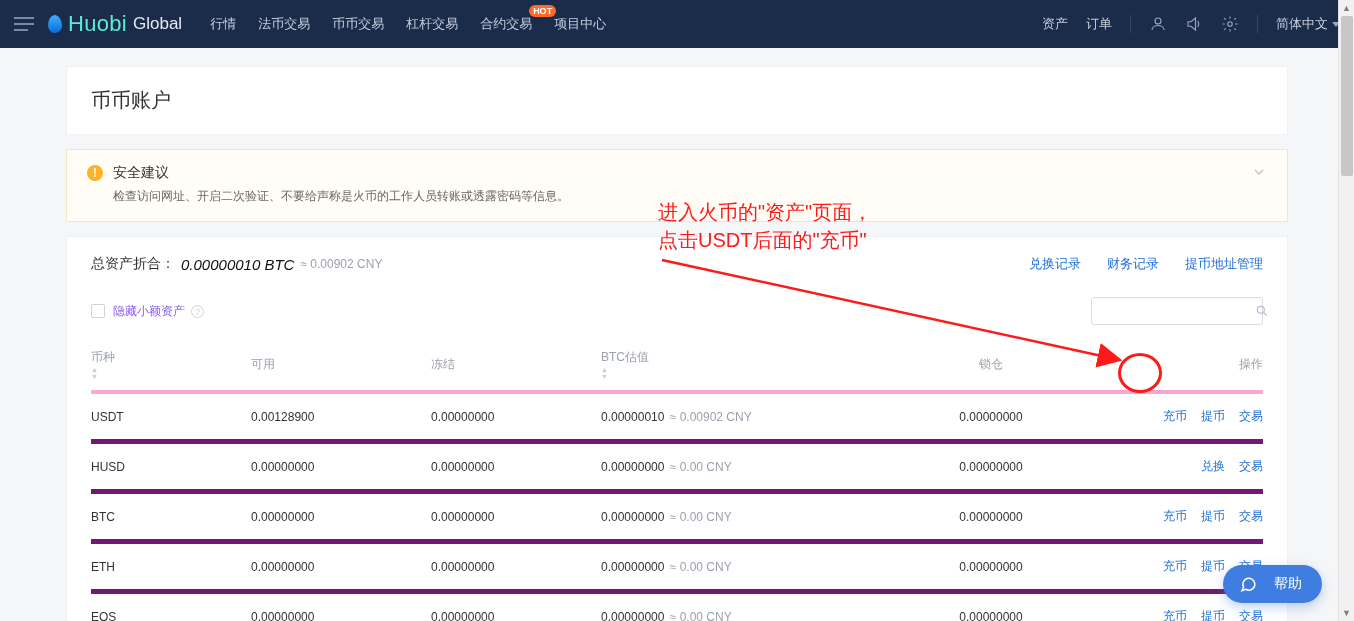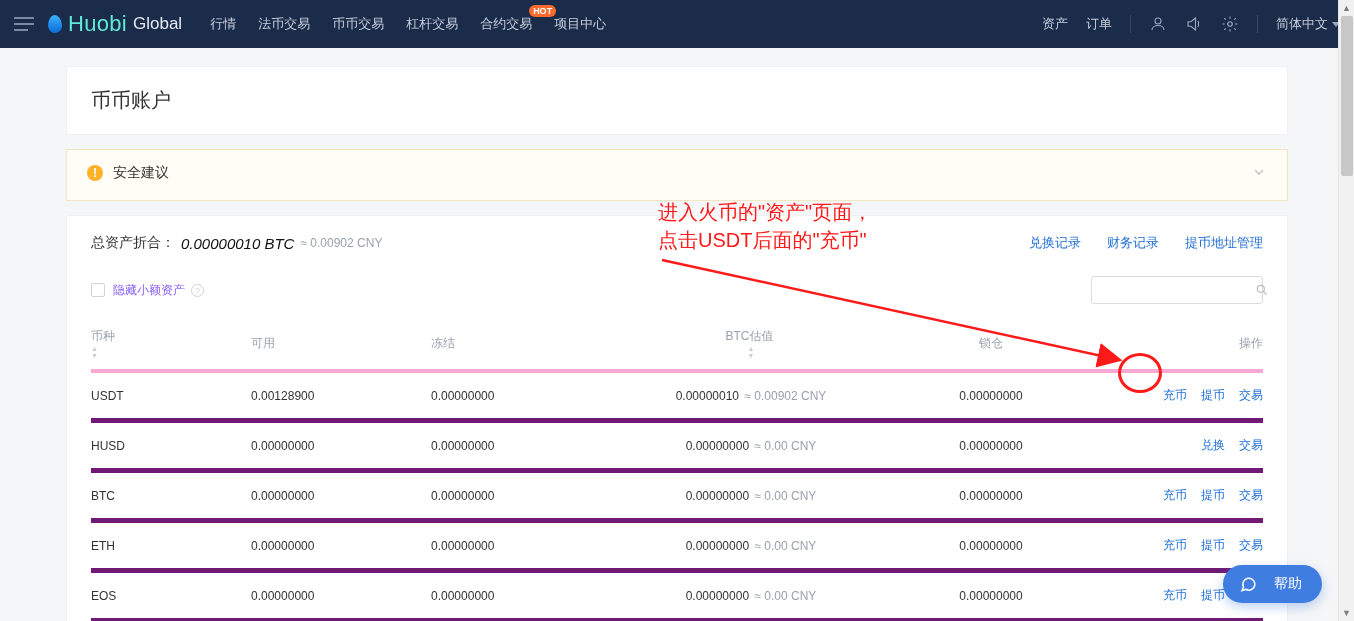--- a/index.html
+++ b/index.html
@@ -52,21 +52,21 @@
 .srch .mag { width:14px; height:14px; cursor:pointer;}
 .srch .mag svg{ stroke:#b6bcc6; fill:none; stroke-width:2;}
 
 .tbl { margin-top:14px; }
 .th, .tr { display:flex; align-items:center; font-size:12px; }
 .th { color:#9aa1ab; padding:10px 0; border-bottom:4px solid #f9a8d4; }
 .tr { color:#333; padding:14px 0; border-bottom:5px solid #701a75; }
 .c-coin { width:160px; }
 .c-avail { width:180px; }
 .c-frozen { width:170px; }
-.c-btc { width:300px;text-align:center; }
+.c-btc { width:300px; }
 .c-btc .approx { color:#9aa1ab; margin-left:2px;}
 .c-lock { width:180px; text-align:center; }
 .c-op { flex:1; text-align:right; }
 .sort { display:inline; font-size:7px; color:#c7ccd4; line-height:7px; margin-left:3px;}
 .sort span{display:block;}
 .op-links { display:inline-flex; gap:14px; justify-content:flex-end;}
 .op-links a { color:#1f6fd6; font-size:12px; cursor:pointer; text-decoration:none;}
 
 .annotation { position:absolute; top:198px; left:658px; color:#ff1a1a; font-size:20px; line-height:28px; text-align:left; z-index:5; pointer-events:none;}
 .arrow-svg { position:absolute; top:256px; left:658px; z-index:5; pointer-events:none;}
@@ -132,20 +132,21 @@
   </div>
 </div>
 
 <div class="container">
   <div class="title-card">币币账户</div>
 
   <div class="warning">
     <div class="excl">!</div>
     <div>
       <div class="wt">安全建议</div>
+      <div class="wd">检查访问网址、开启二次验证、不要给声称是火币的工作人员转账或透露密码等信息。</div>
     </div>
     <div class="chev"><svg viewBox="0 0 24 24" width="16" height="16">
           <polyline points="6 9 12 15 18 9"></polyline>
         </svg></div>
   </div>
 
   <div class="panel">
     <div class="total-row">
       <span class="total-lbl">总资产折合：</span>
       <span class="total-btc">0.00000010 BTC</span>

